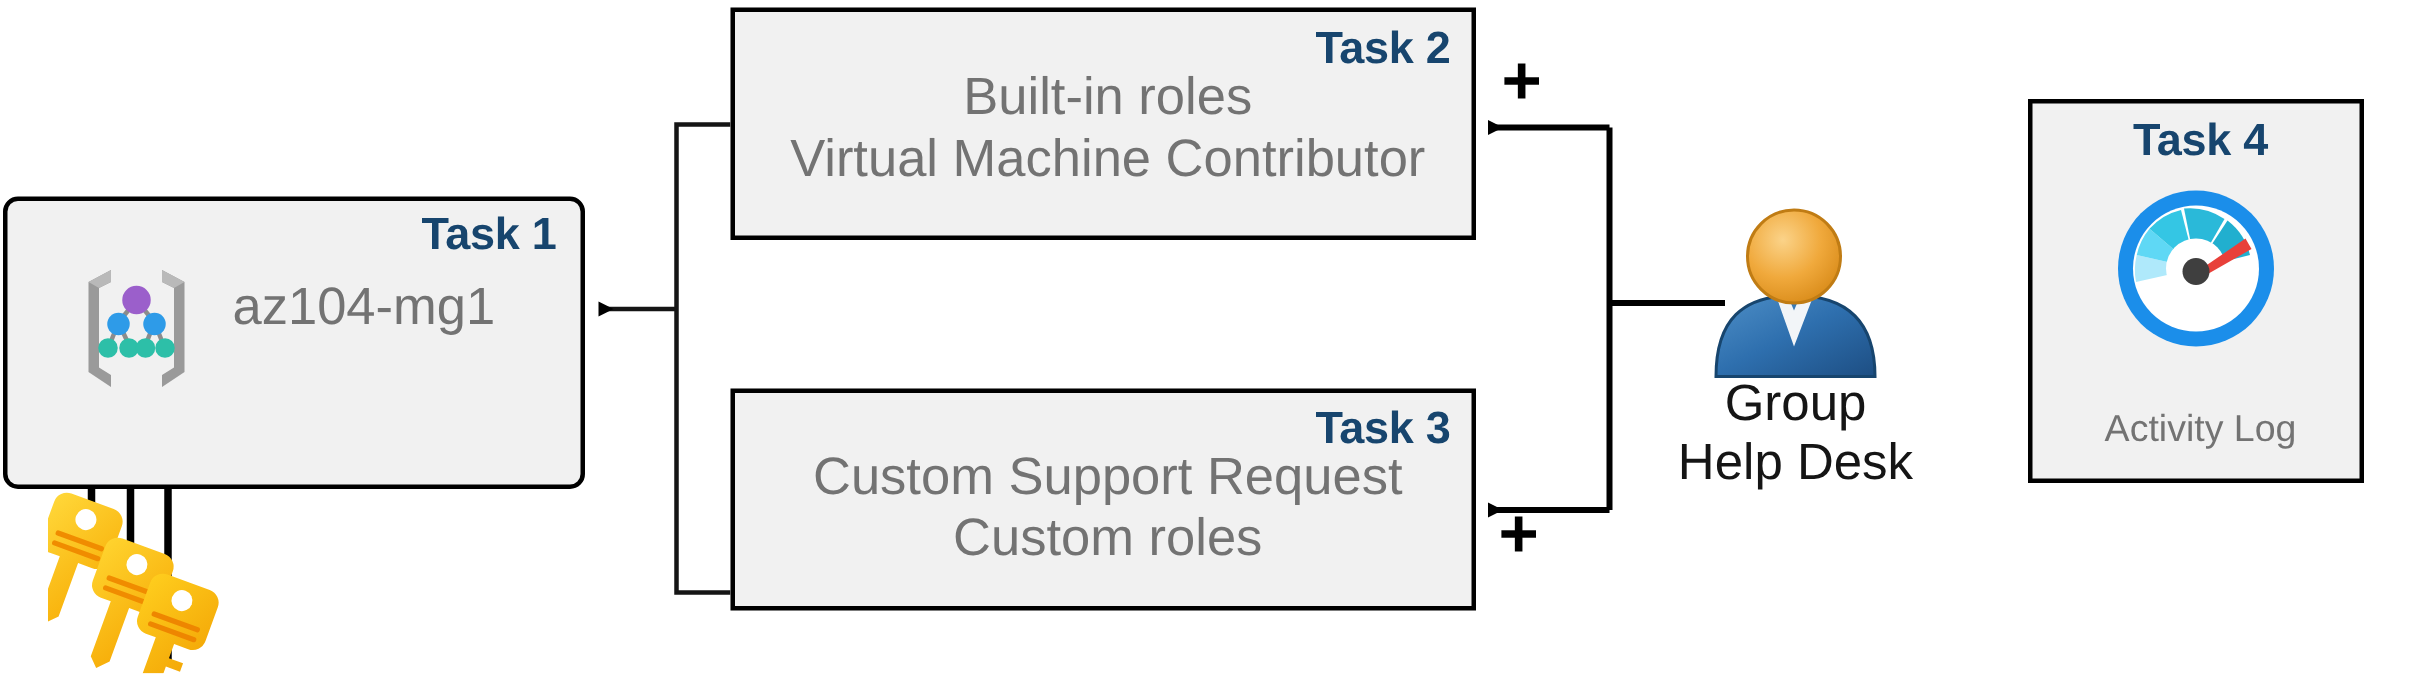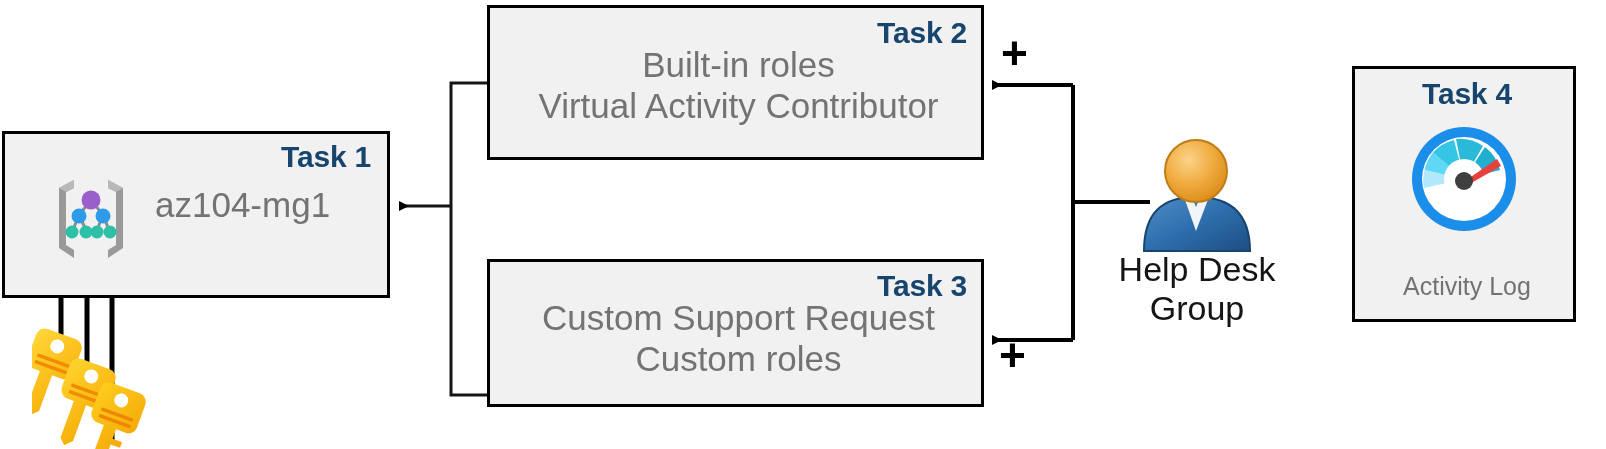--- a/index.html
+++ b/index.html
@@ -36,21 +36,21 @@
   .box-text {
     position: absolute;
     font-size: 35px;
     color: #737373;
     text-align: center;
     line-height: 1.18;
     white-space: nowrap;
   }
 
   
-  #task1-box { left: 2px; top: 131px; width: 388px; height: 167px; }
+  #task1-box { left: 2px; top: 131px; width: 388px; height: 195px; border-radius: 10px; }
   #task1-label { right: 16px; top: 6px; }
   #task1-text  { left: 150px; top: 50px; width: 230px; text-align: left; }
 
   
   #task2-box { left: 487px; top: 5px; width: 497px; height: 155px; padding-left: 10px; }
   #task2-label { right: 14px; top: 8px; }
   #task2-text  { left: 0px; top: 36px; width: 497px; }
 
   
   #task3-box { left: 487px; top: 259px; width: 497px; height: 148px; }
@@ -164,21 +164,21 @@
       <circle cx="38" cy="56" r="6.5" fill="#2DBFA8"></circle>
       <circle cx="49" cy="56" r="6.5" fill="#2DBFA8"></circle>
       <circle cx="62" cy="56" r="6.5" fill="#2DBFA8"></circle>
     </svg>
   </div>
 
   <div class="task-box" id="task2-box">
     <div class="task-label" id="task2-label">Task 2</div>
     <div class="box-text" id="task2-text">
       <div>Built-in roles</div>
-      <div>Virtual Activity Contributor</div>
+      <div>Virtual Machine Contributor</div>
     </div>
   </div>
 
   <div class="task-box" id="task3-box">
     <div class="task-label" id="task3-label">Task 3</div>
     <div class="box-text" id="task3-text">
       <div>Custom Support Request</div>
       <div>Custom roles</div>
     </div>
   </div>
@@ -224,22 +224,22 @@
 
       <path d="M20,116 C20,78 38,62 72,62 C106,62 126,78 126,116 Z" fill="url(#bodyG)" stroke="#17456E" stroke-width="2"></path>
 
       <path d="M60,62 L72,96 L85,62 L78,58 L72,72 L66,58 Z" fill="#F2F5F8"></path>
 
       <circle cx="72" cy="36" r="31" fill="url(#headG)" stroke="#C07C14" stroke-width="2"></circle>
     </svg>
   </div>
 
   <div id="helpdesk-caption">
+    <div>Group</div>
     <div>Help Desk</div>
-    <div>Group</div>
   </div>
 
   <div class="plus-sign" id="plus-top">+</div>
   <div class="plus-sign" id="plus-bottom">+</div>
 
   <div class="icon-wrap" id="keys-icon">
     <svg width="150" height="144" viewBox="0 0 150 144" xmlns="http://www.w3.org/2000/svg">
       <defs>
         <linearGradient id="keyG1" x1="0%" y1="0%" x2="100%" y2="100%">
           <stop offset="0%" stop-color="#FFD83A"></stop>

